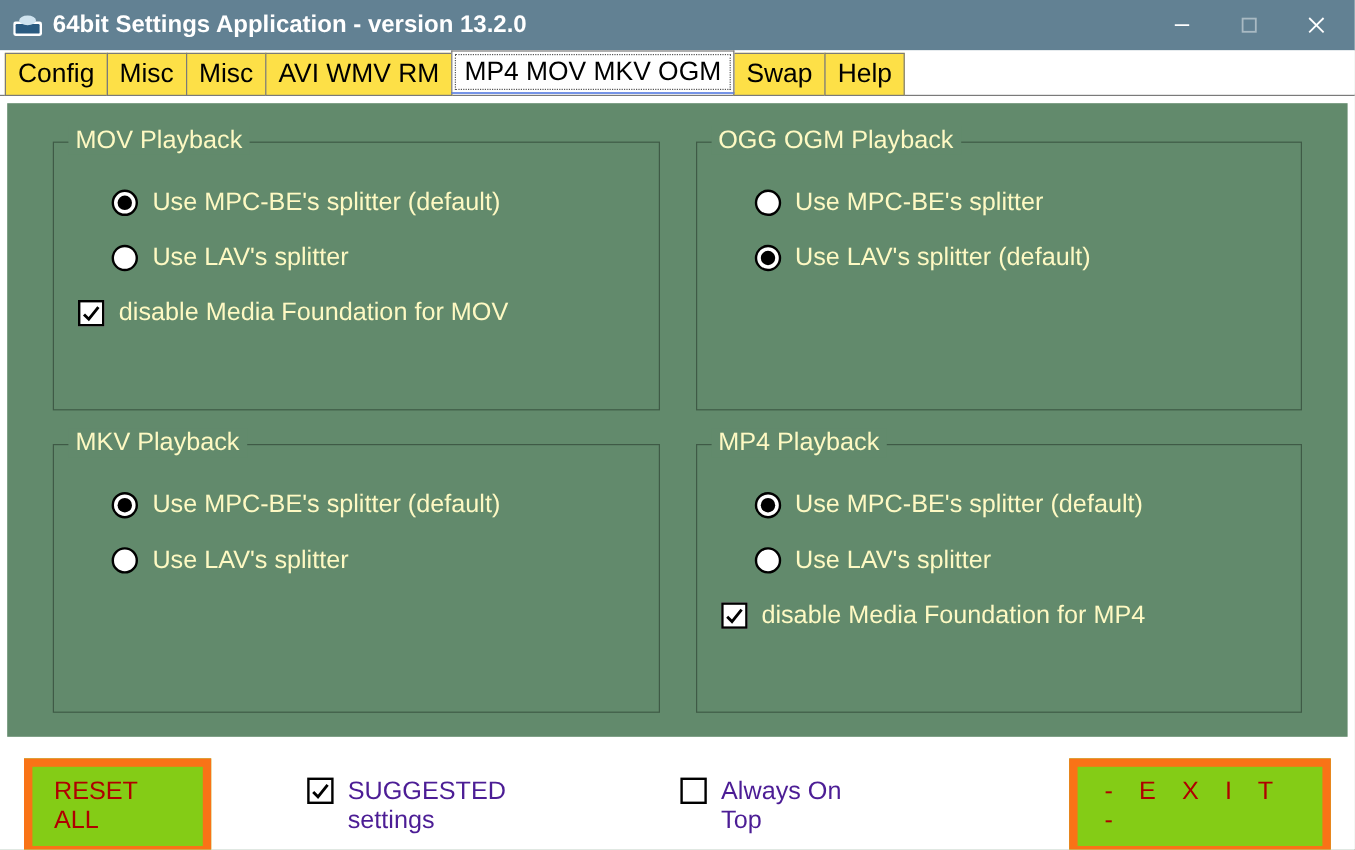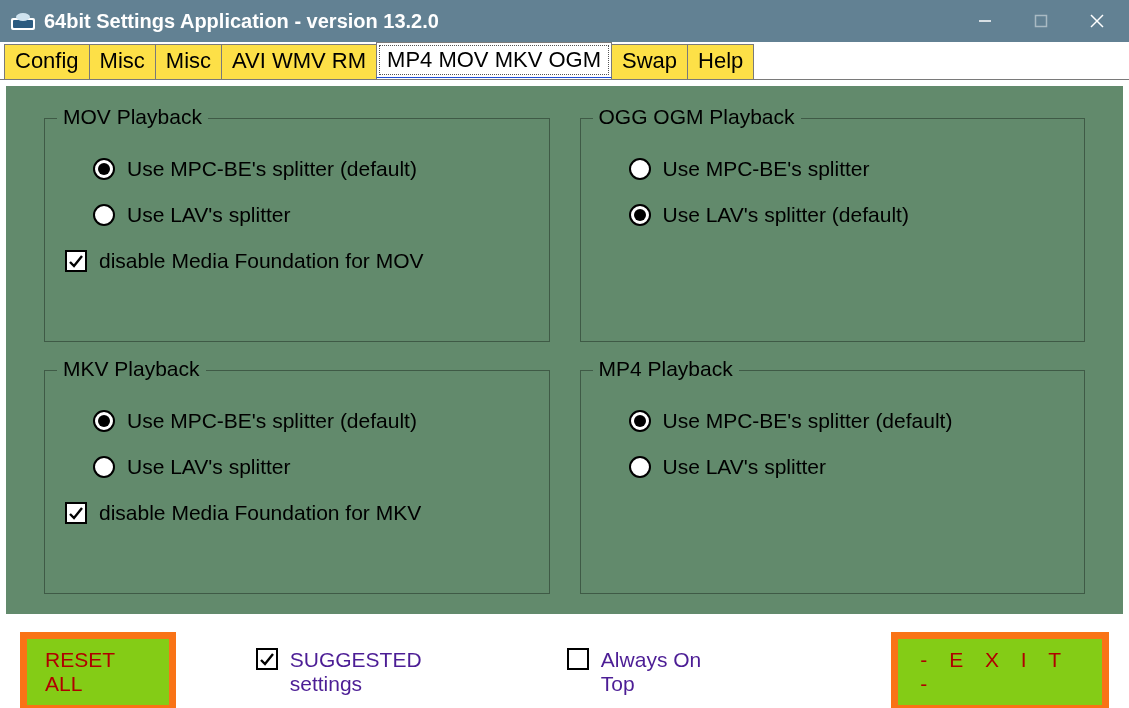--- a/index.html
+++ b/index.html
@@ -76,21 +76,21 @@
     display: grid;
     grid-template-columns: 1fr 1fr;
     grid-template-rows: auto auto;
     column-gap: 30px;
     row-gap: 28px;
   }
   .group {
     border: 1px solid #3f5a46;
     position: relative;
     padding: 28px 18px 22px 48px;
-    color: #000000;
+    color: #fef9c3;
   }
   .group-title {
     position: absolute;
     top: -14px;
     left: 12px;
     background: #628a6c;
     padding: 0 6px;
     font-size: 21px;
   }
   .opt {
@@ -237,41 +237,41 @@
       <div class="opt">
         <span class="radio checked">
             <span class="dot"></span>
           </span>
         <span>Use MPC-BE's splitter (default)</span>
       </div>
       <div class="opt">
         <span class="radio"></span>
         <span>Use LAV's splitter</span>
       </div>
+    </div>
+
+    <div class="group">
+      <div class="group-title">MP4 Playback</div>
+      <div class="opt">
+        <span class="radio checked">
+            <span class="dot"></span>
+          </span>
+        <span>Use MPC-BE's splitter (default)</span>
+      </div>
+      <div class="opt">
+        <span class="radio"></span>
+        <span>Use LAV's splitter</span>
+      </div>
       <div class="opt checkrow">
         <span class="check checked">
           <svg class="mark" width="16" height="16">
               <polyline points="2,9 6,13 14,3" fill="none" stroke="#000" stroke-width="2.4"></polyline>
             </svg>
         </span>
-        <span>disable Media Foundation for MKV</span>
-      </div>
-    </div>
-
-    <div class="group">
-      <div class="group-title">MP4 Playback</div>
-      <div class="opt">
-        <span class="radio checked">
-            <span class="dot"></span>
-          </span>
-        <span>Use MPC-BE's splitter (default)</span>
-      </div>
-      <div class="opt">
-        <span class="radio"></span>
-        <span>Use LAV's splitter</span>
+        <span>disable Media Foundation for MP4</span>
       </div>
     </div>
 
   </div>
 
   <div class="footer">
     <div class="btn">RESET ALL</div>
     <div class="optf">
       <span class="check checked">
         <svg class="mark" width="16" height="16">

